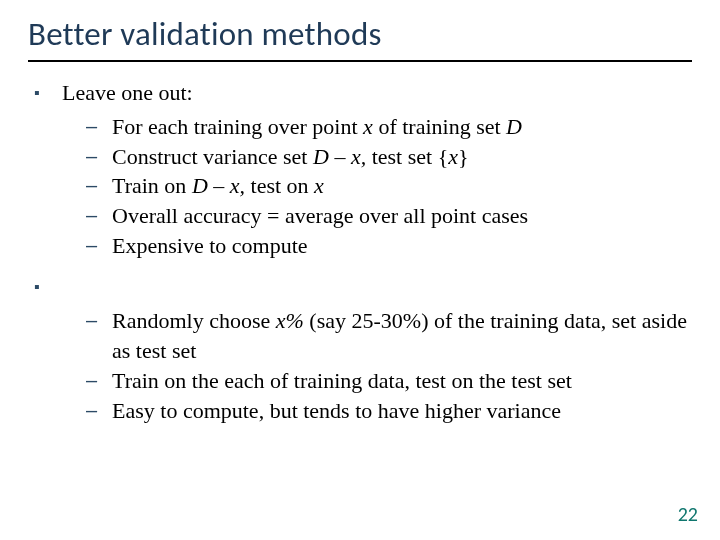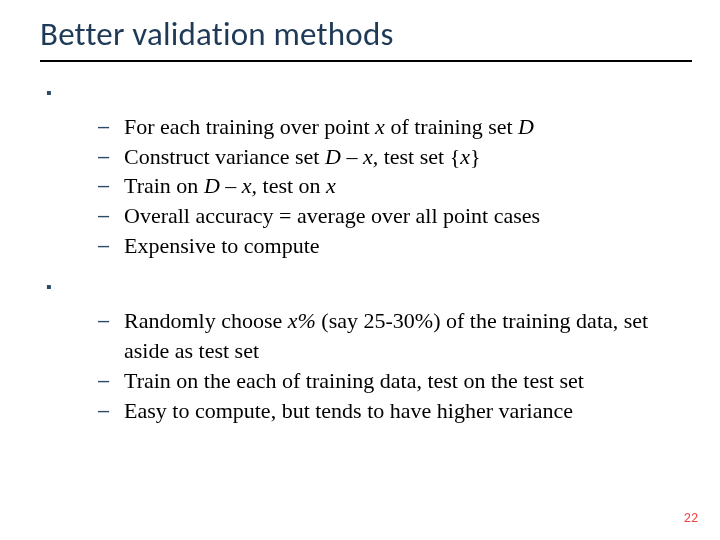--- a/index.html
+++ b/index.html
@@ -9,21 +9,21 @@
     height: 540px;
     background: #fff;
     font-family: Georgia, 'Times New Roman', serif;
     color: #000;
     overflow: hidden;
   }
   .slide {
     box-sizing: border-box;
     width: 720px;
     height: 540px;
-    padding: 14px 28px 10px 40px;
+    padding: 14px 28px 10px 28px;
     position: relative;
   }
   .title {
     font-family: Calibri, 'Segoe UI', Arial, sans-serif;
     color: #1f3a57;
     font-size: 33px;
     font-weight: 400;
     margin: 0 0 6px 0;
     letter-spacing: 0.2px;
   }
@@ -64,35 +64,36 @@
   }
   .lvl2 .txt {
     flex: 1 1 auto;
   }
   .i { font-style: italic; }
   .pagenum {
     position: absolute;
     right: 22px;
     bottom: 14px;
     font-family: Calibri, Arial, sans-serif;
-    font-size: 14px;
-    color: #ef4444;
+    font-size: 20px;
+    color: #0f766e;
   }
 </style>
 </head>
 <body>
 
 <div class="slide">
   <div class="title">Better validation methods</div>
   <hr class="rule">
 
   <div class="content">
 
     <div class="lvl1">
       <span class="bullet">▪</span>
+      <span>Leave one out:</span>
     </div>
 
     <div class="lvl2">
       <span class="dash">–</span>
       <span class="txt">
         <span>For each training over point </span><span class="i">x</span><span> of training set </span><span class="i">D</span><span></span>
       </span>
     </div>
     <div class="lvl2">
       <span class="dash">–</span>

